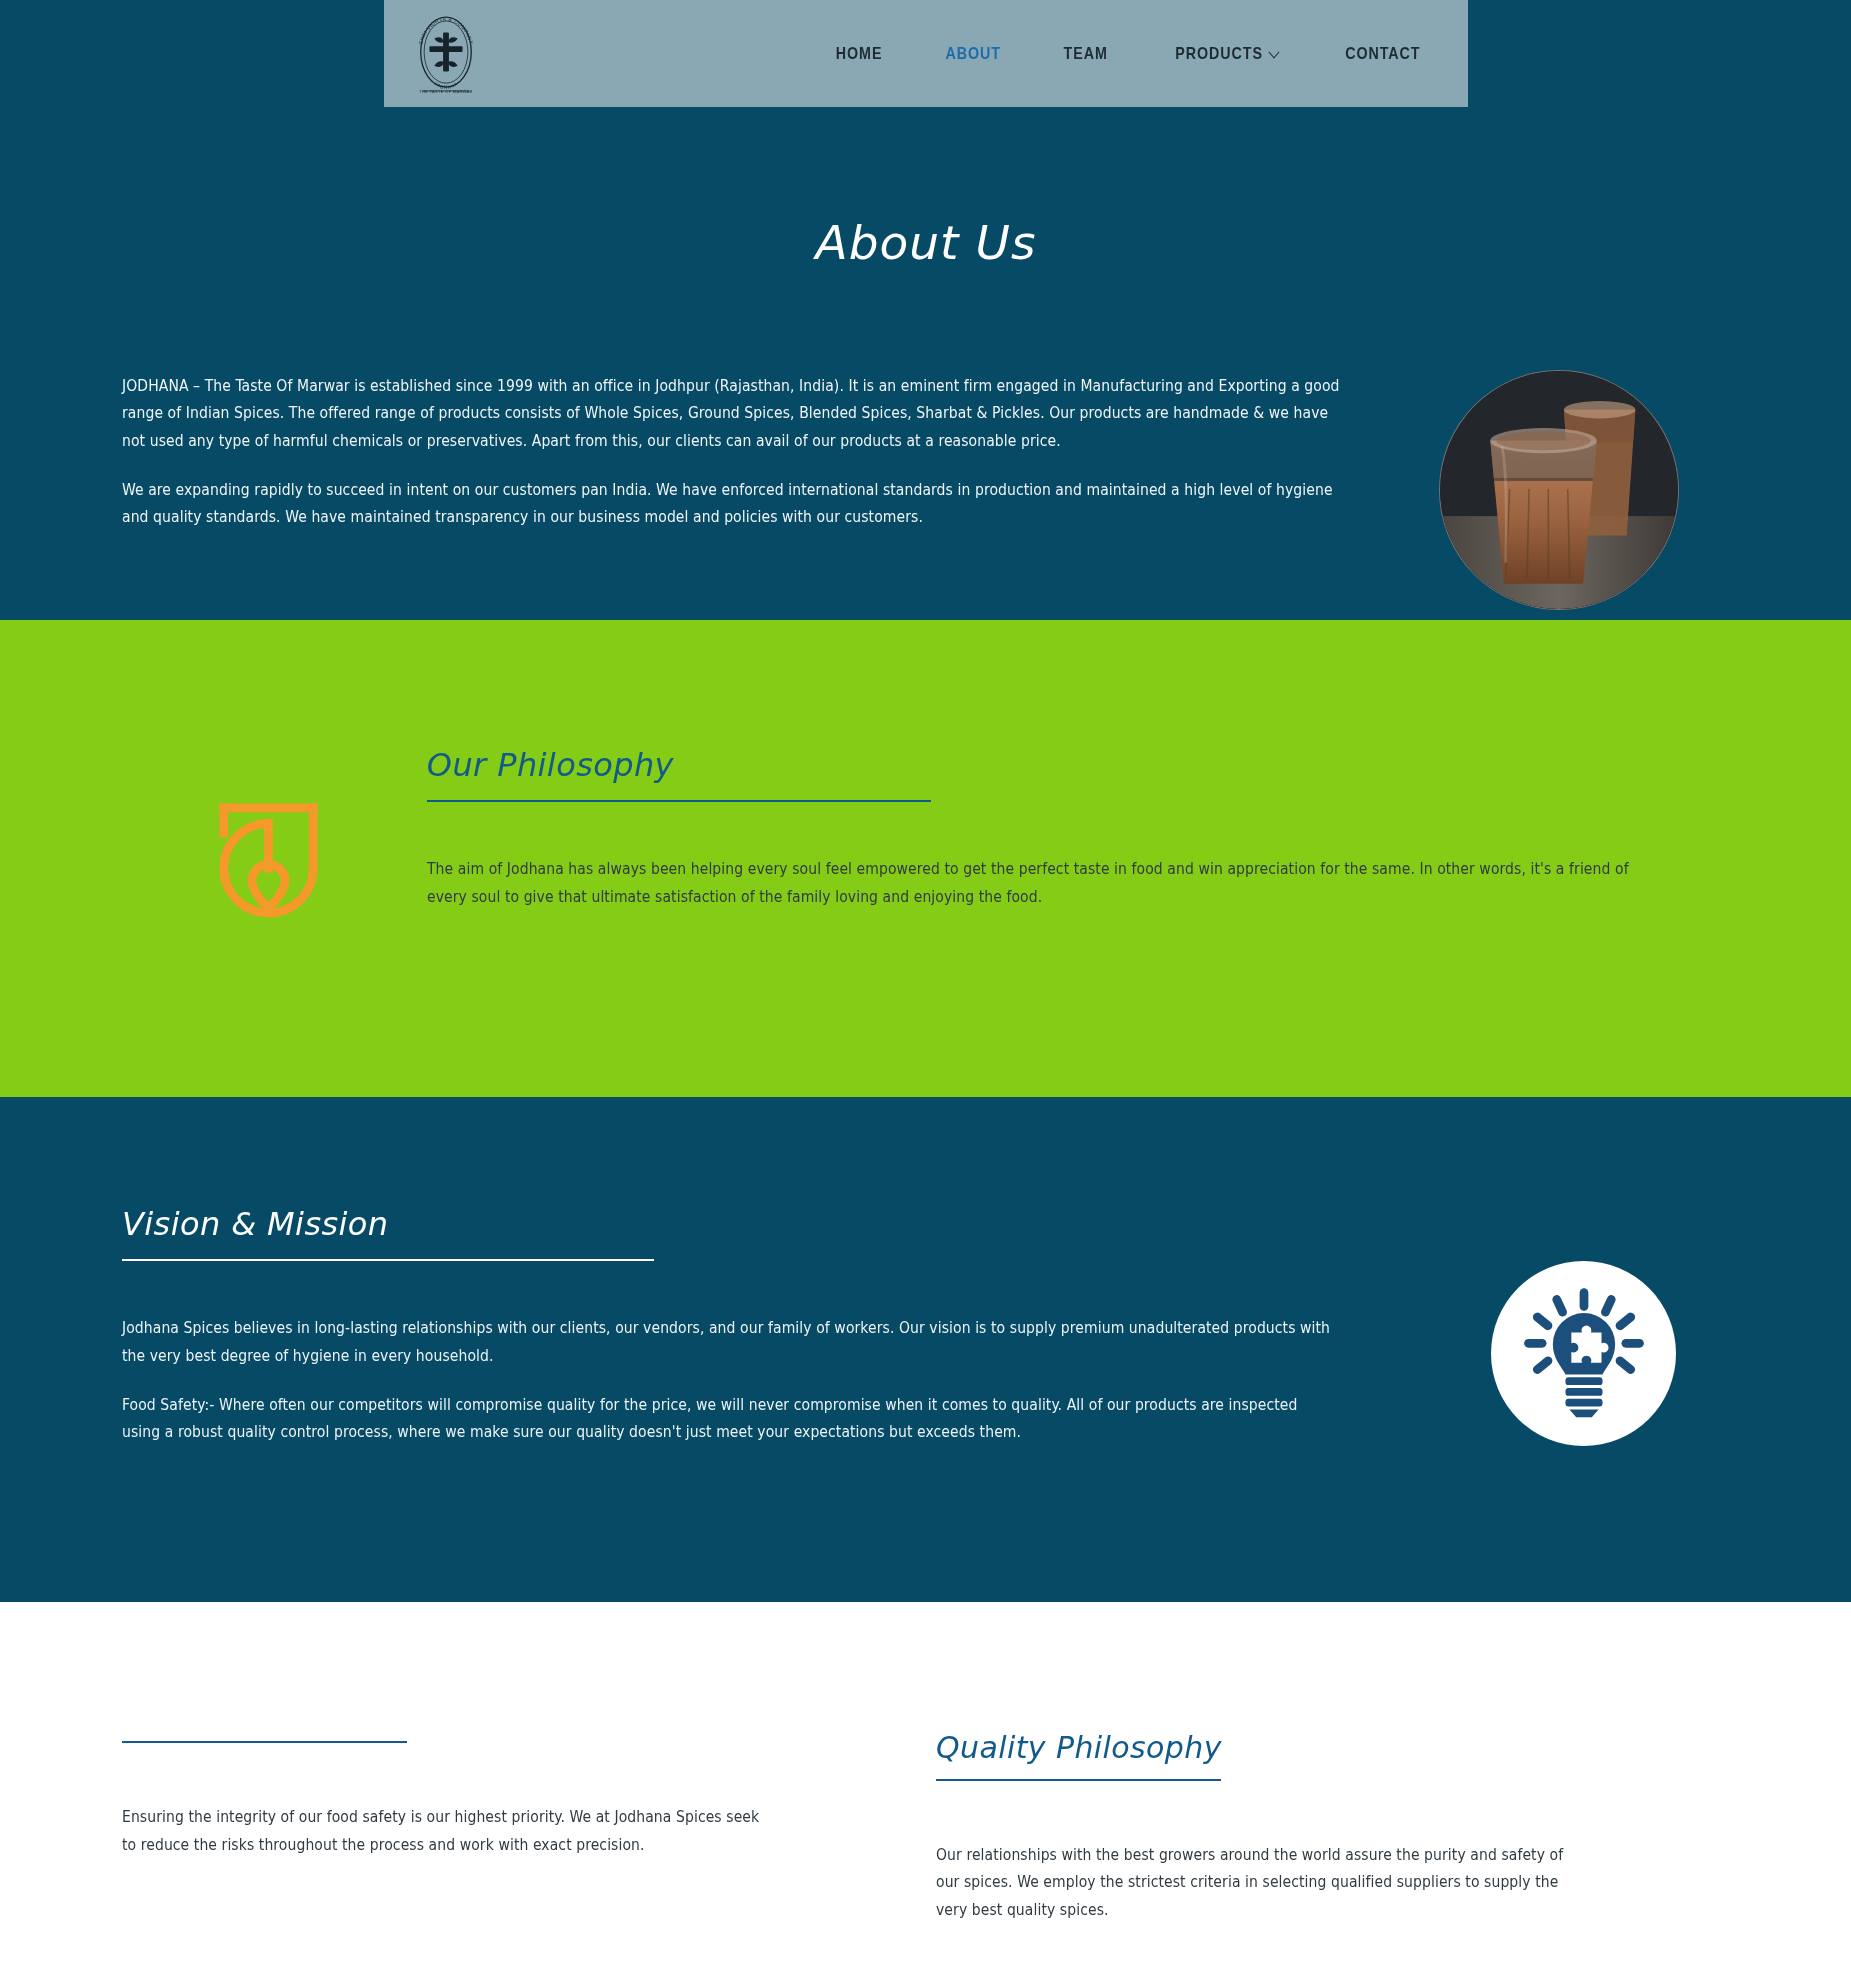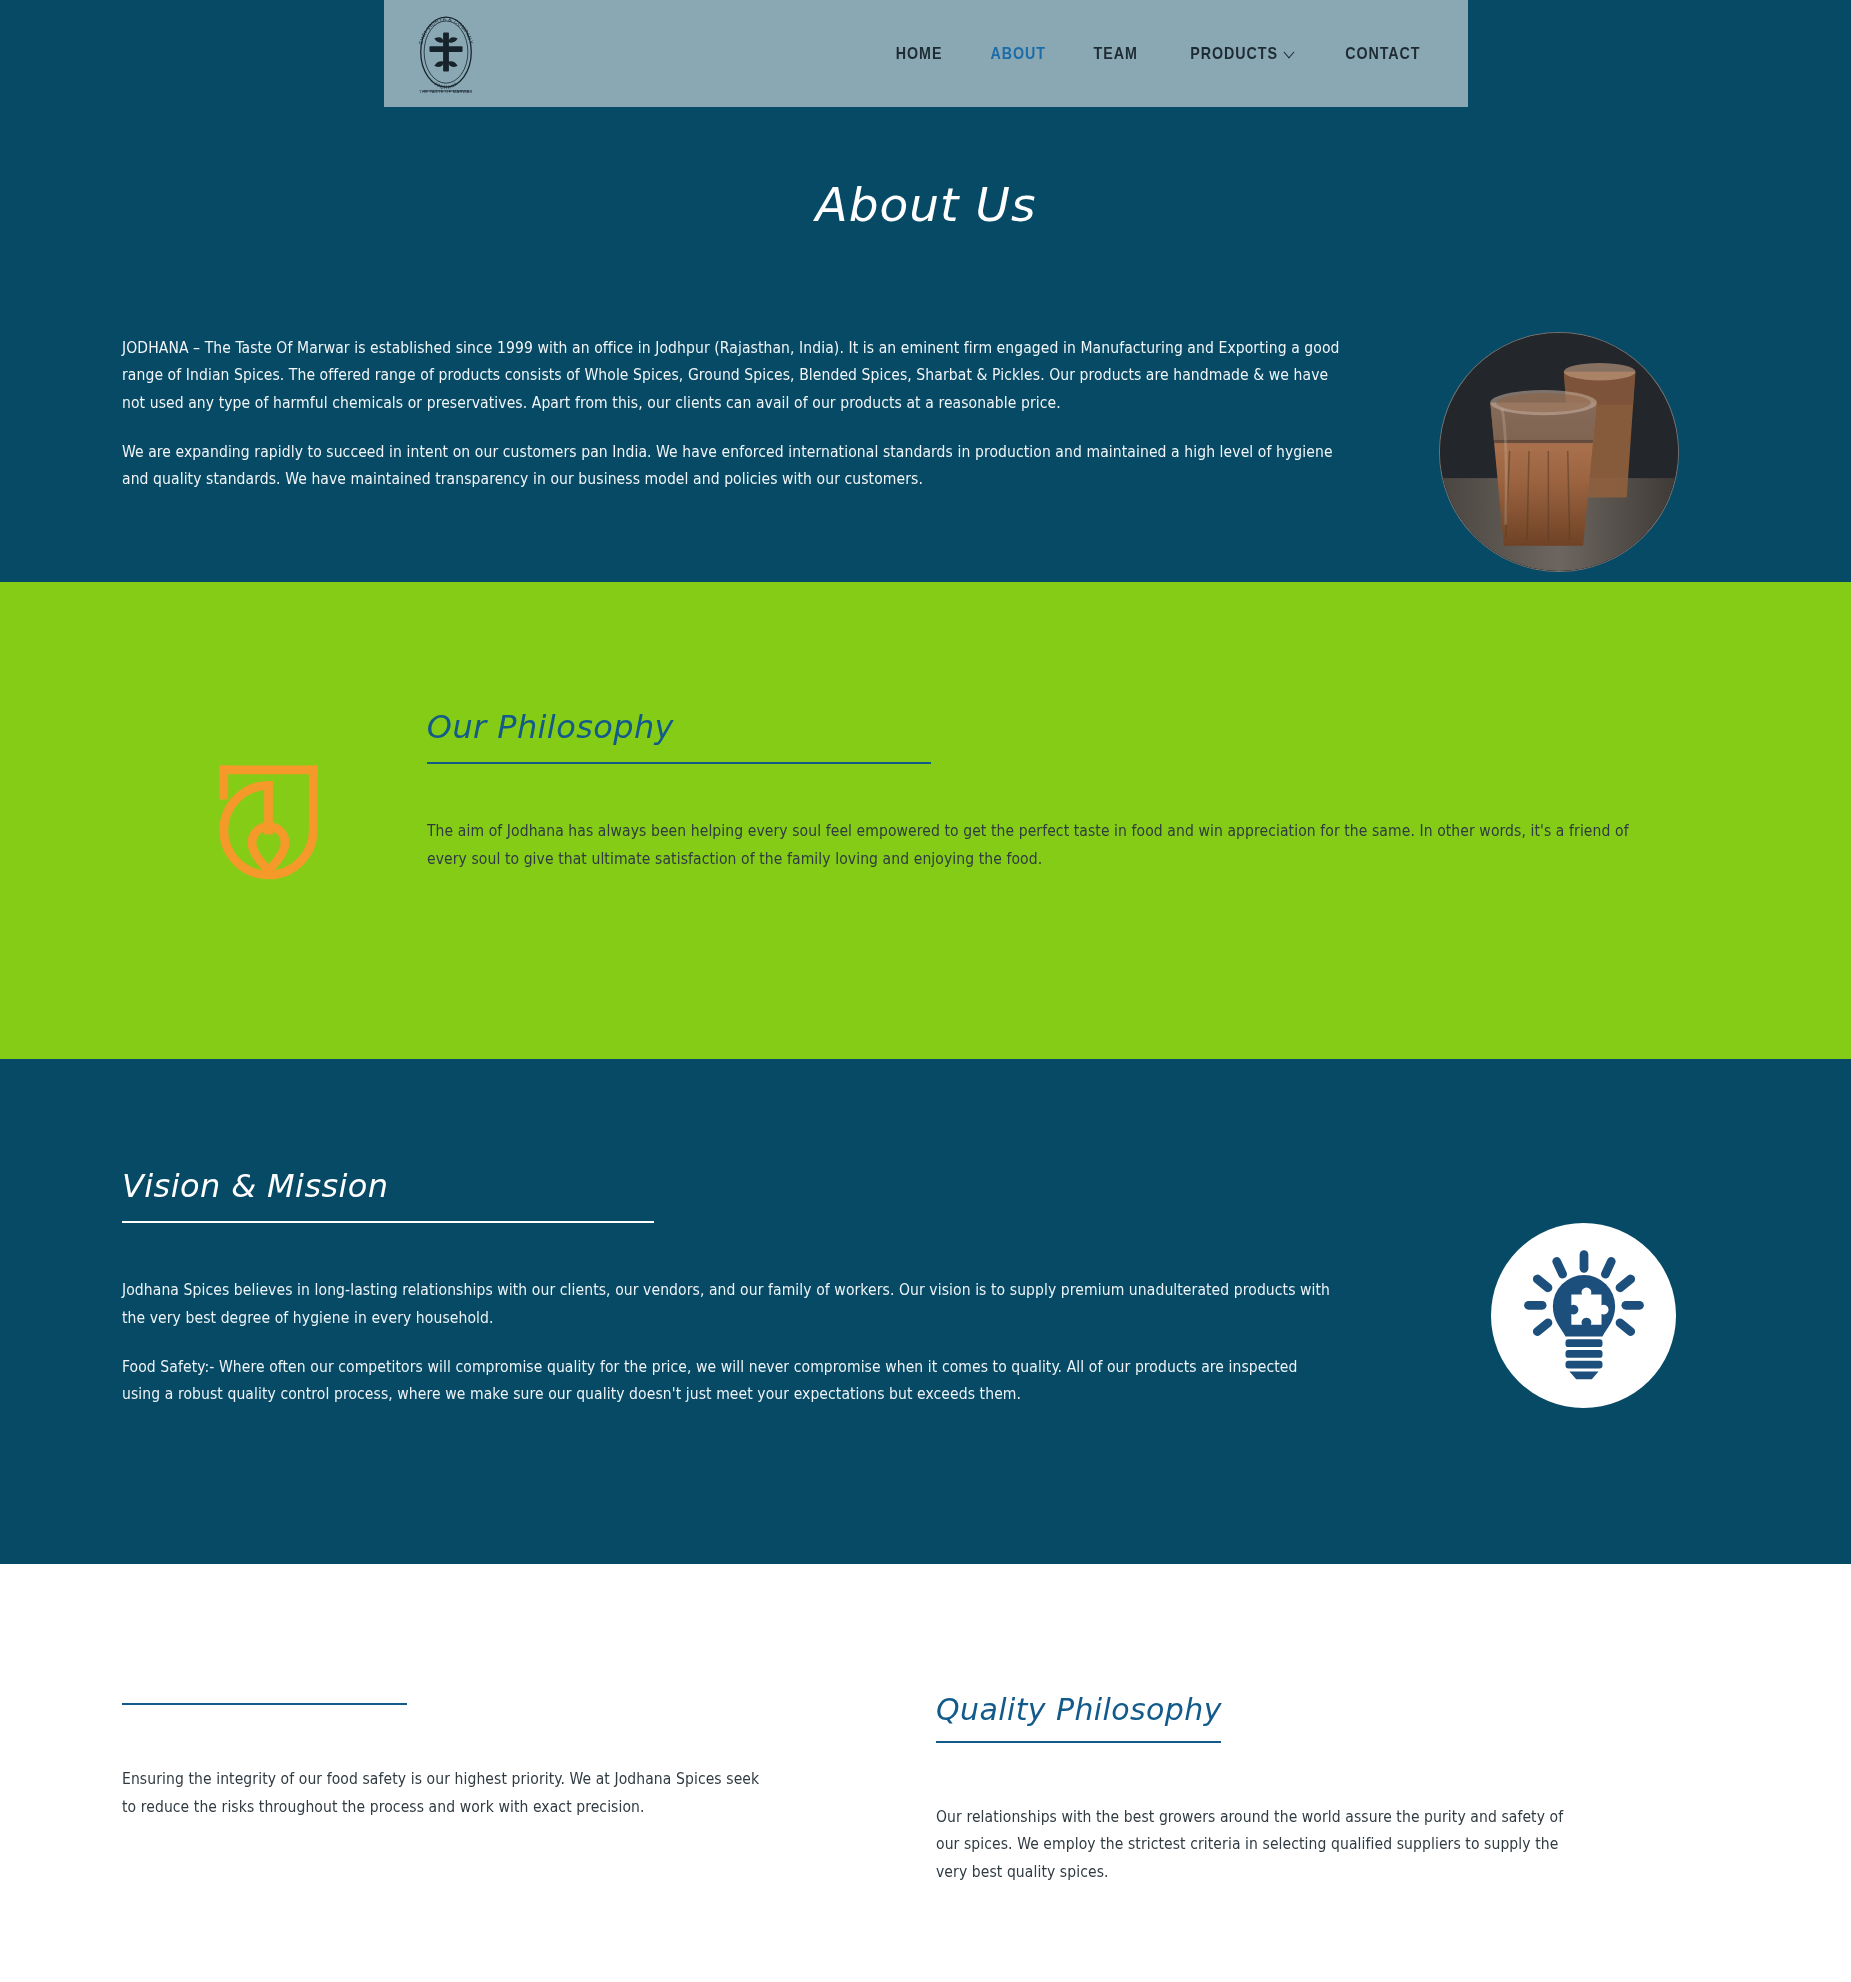--- a/index.html
+++ b/index.html
@@ -49,21 +49,21 @@
     display: flex;
     align-items: center;
     justify-content: center;
     flex: none;
   }
   .brand-logo svg { display: block; }
 
   .nav {
     display: flex;
     align-items: center;
-    gap: 40px;
+    gap: 55px;
   }
   .nav-item {
     font-family: "Liberation Sans", sans-serif;
     font-size: 16.6px;
     font-weight: 600;
     letter-spacing: 1.1px;
     color: #1e2b33;
     text-decoration: none;
     white-space: nowrap;
     cursor: pointer;
@@ -85,21 +85,21 @@
 
   
   .page-title {
     text-align: center;
     color: #ffffff;
     font-family: "DejaVu Sans", sans-serif;
     font-style: italic;
     font-weight: 400;
     font-size: 47px;
     letter-spacing: 1px;
-    margin-top: 70px;
+    margin-top: 108px;
   }
 
   
   .intro-wrap {
     display: flex;
     align-items: flex-start;
     padding: 90px 122px 0 122px;
     gap: 59px;
   }
   .intro-text { flex: 1 1 auto; max-width: 1258px; padding-top: 3.9px; margin-top: 8px; }

